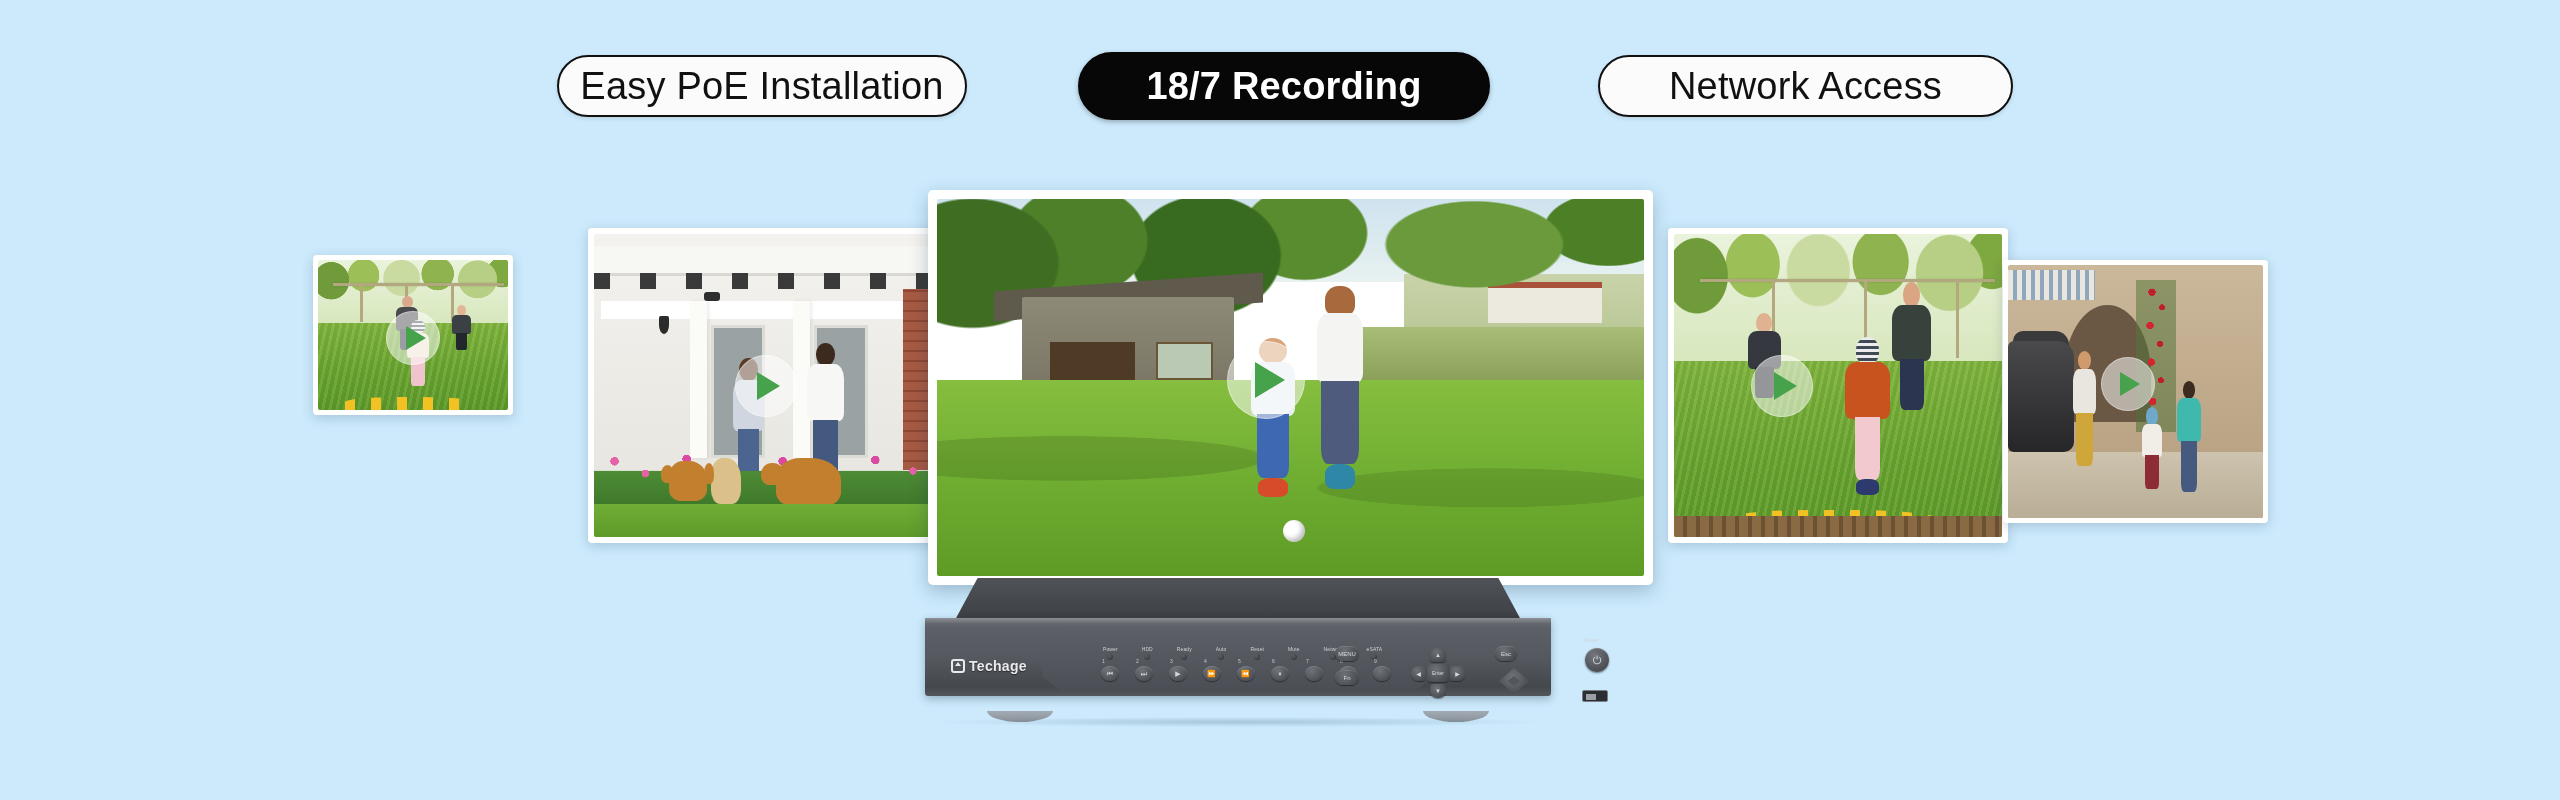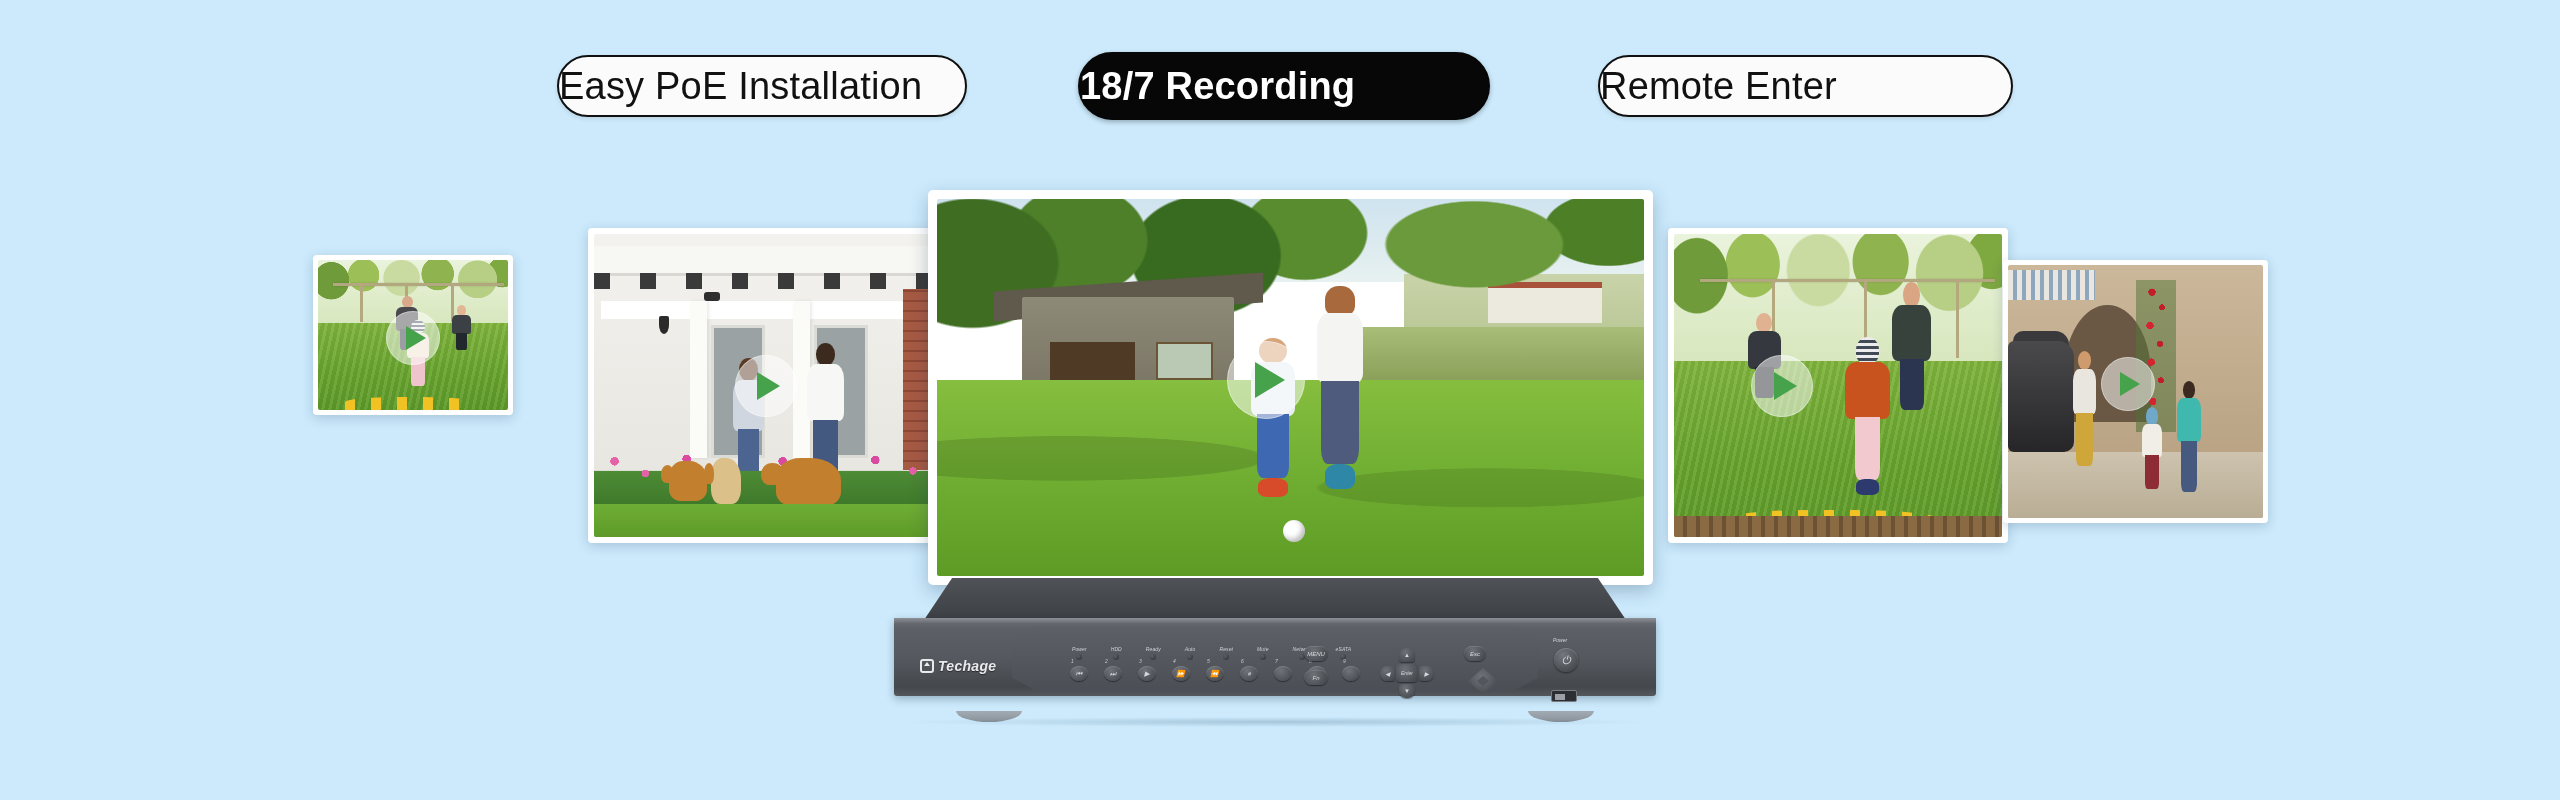--- a/index.html
+++ b/index.html
@@ -11,21 +11,21 @@
   }
   #stage {
     position:relative;
     width:2560px; height:800px;
     background:#cceafc;
   }
 
   
   .pill {
     position:absolute;
-    display:flex; align-items:center; justify-content:flex-start;
+    display:flex; align-items:center; justify-content:center;
     border-radius:999px;
     white-space:nowrap;
     letter-spacing:.2px;
   }
   .pill-light {
     background:#fbfbfb;
     border:2.5px solid #101010;
     color:#111111;
     font-size:38px;
     font-weight:400;
@@ -181,21 +181,21 @@
                  radial-gradient(circle 5px at 62% 66%, #c01f2a 0 60%, transparent 62%),
                  radial-gradient(circle 6px at 42% 80%, #d3242f 0 60%, transparent 62%),
                  linear-gradient(rgba(90,120,60,.55), rgba(80,110,55,.55)); }
   .cy-car    { position:absolute; left:0; top:30%; width:26%; height:44%;
                background:linear-gradient(#4a4a4c,#262628); border-radius:6px 16px 10px 6px; }
   .cy-trunk  { position:absolute; left:2%; top:26%; width:22%; height:10%;
                background:#3a3a3c; border-radius:10px 14px 0 0; }
   .cy-ground { height:26%; background:linear-gradient(#cdc3ae,#b9ad95); }
 
   
-  #nvr { position:absolute; left:894px; top:578px; width:762px; height:135px;font-style:italic; }
+  #nvr { position:absolute; left:925px; top:578px; width:626px; height:135px; }
   .nvr-top {
     position:absolute; left:30px; right:30px; top:0; height:42px;
     background:linear-gradient(#4f5257,#3c3f44);
     border-radius:3px 3px 0 0;
     clip-path:polygon(4% 0, 96% 0, 100% 100%, 0 100%);
   }
   .nvr-face {
     position:absolute; left:0; right:0; top:40px; height:78px;
     background:linear-gradient(#6d7076 0%,#5c6066 14%,#55585e 52%,#44474c 88%,#54575c 100%);
     border-radius:3px;
@@ -296,21 +296,21 @@
 
 <div id="stage" style="background: rgb(204, 234, 252);">
 
   <div class="pill pill-light" id="pill-0">
     <span>Easy PoE Installation</span>
   </div>
   <div class="pill pill-dark" id="pill-1">
     <span>18/7 Recording</span>
   </div>
   <div class="pill pill-light" id="pill-2">
-    <span>Remote Enter</span>
+    <span>Network Access</span>
   </div>
 
   <div class="thumb" style="left:313px; top:255px; width:200px; height:160px; padding:5px; border-radius:4px;">
     <div class="frame" style="inset:5px; border-radius:2px;">
       <div class="scene">
         <div class="orch-trees"></div>
         <div class="orch-pergola"></div>
         <div class="orch-post" style="left:22%;"></div>
         <div class="orch-post" style="left:46%;"></div>
         <div class="orch-post" style="left:70%;"></div>

